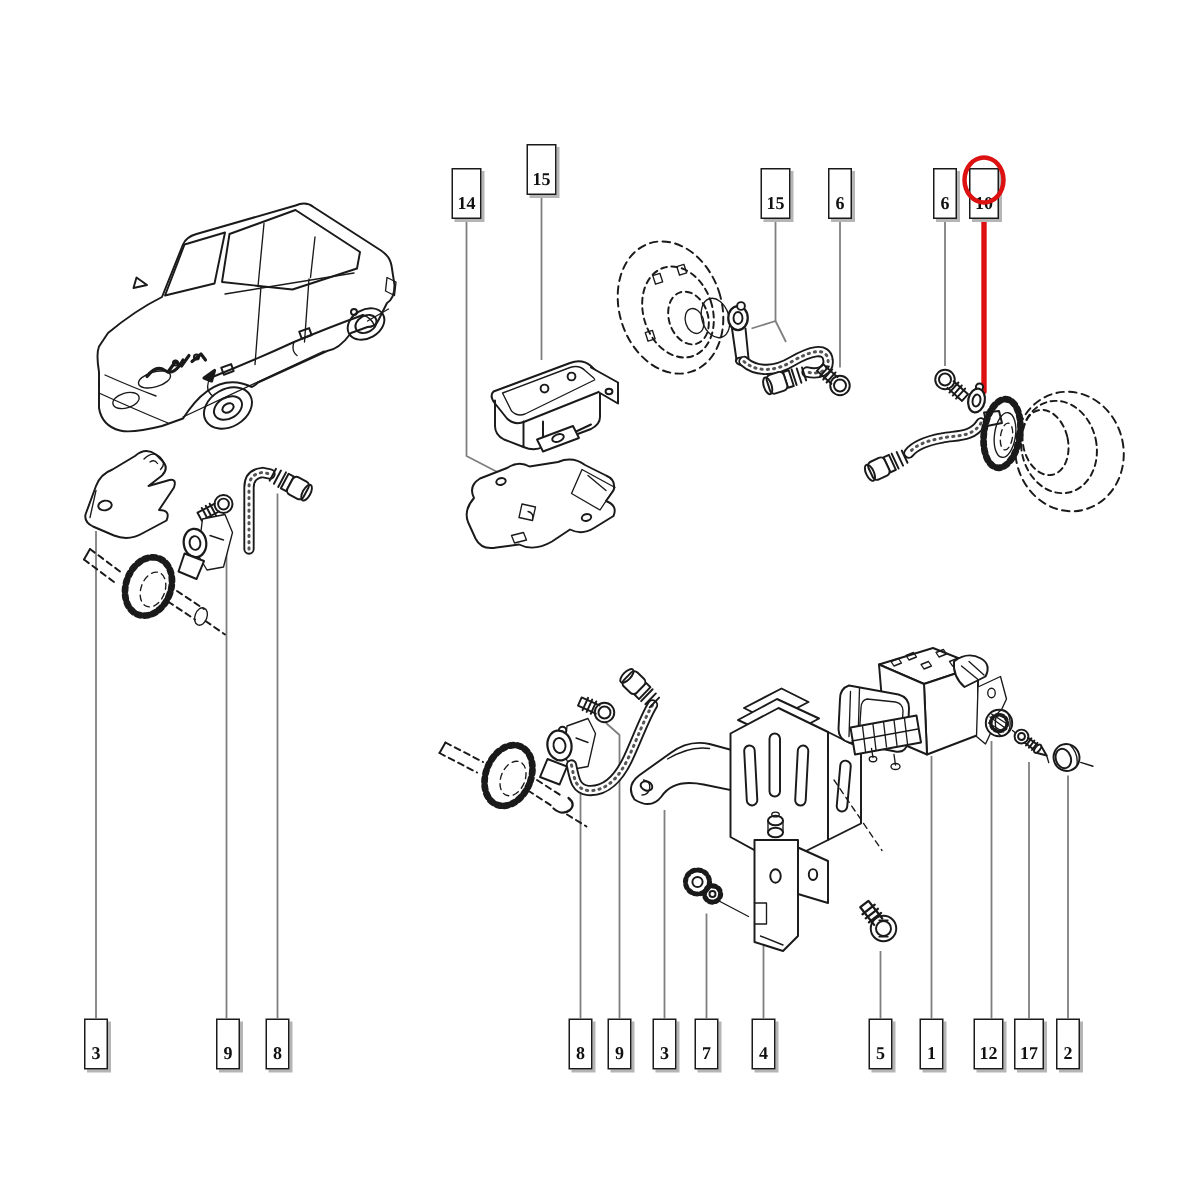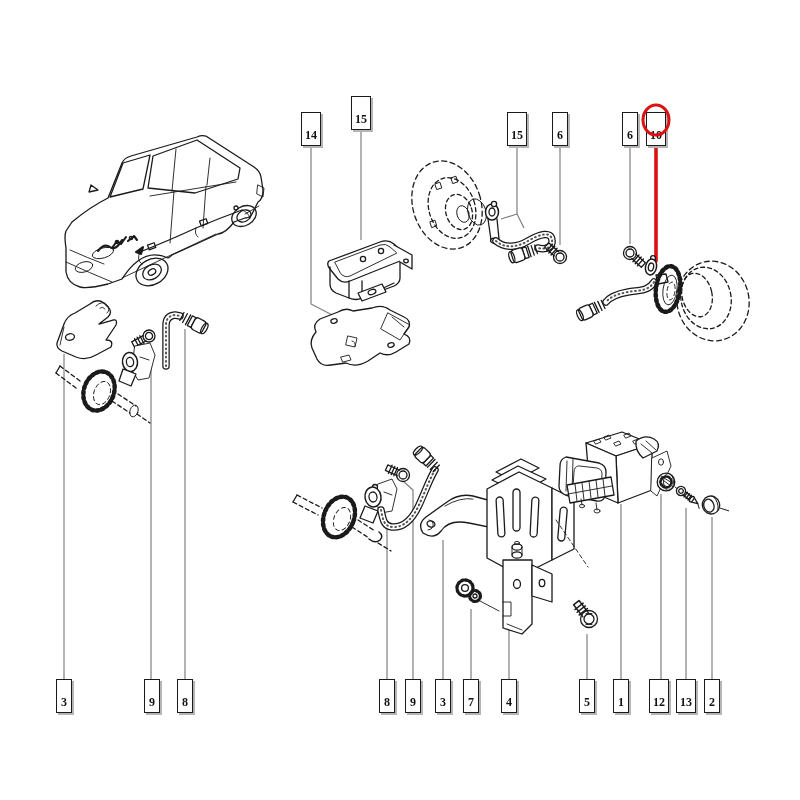--- a/index.html
+++ b/index.html
@@ -334,19 +334,19 @@
   <div class="callout" style="left:152px;top:679px">9</div>
   <div class="callout" style="left:185px;top:679px">8</div>
   <div class="callout" style="left:387px;top:679px">8</div>
   <div class="callout" style="left:413px;top:679px">9</div>
   <div class="callout" style="left:443px;top:679px">3</div>
   <div class="callout" style="left:471px;top:679px">7</div>
   <div class="callout" style="left:509px;top:679px">4</div>
   <div class="callout" style="left:587px;top:679px">5</div>
   <div class="callout" style="left:621px;top:679px">1</div>
   <div class="callout" style="left:659px;top:679px">12</div>
-  <div class="callout" style="left:686px;top:679px">13</div>
+  <div class="callout" style="left:686px;top:679px">17</div>
   <div class="callout" style="left:712px;top:679px">2</div>
 </div>
 
 <div id="highlight-ring"></div>
 
 </div>
 
 </body></html>

